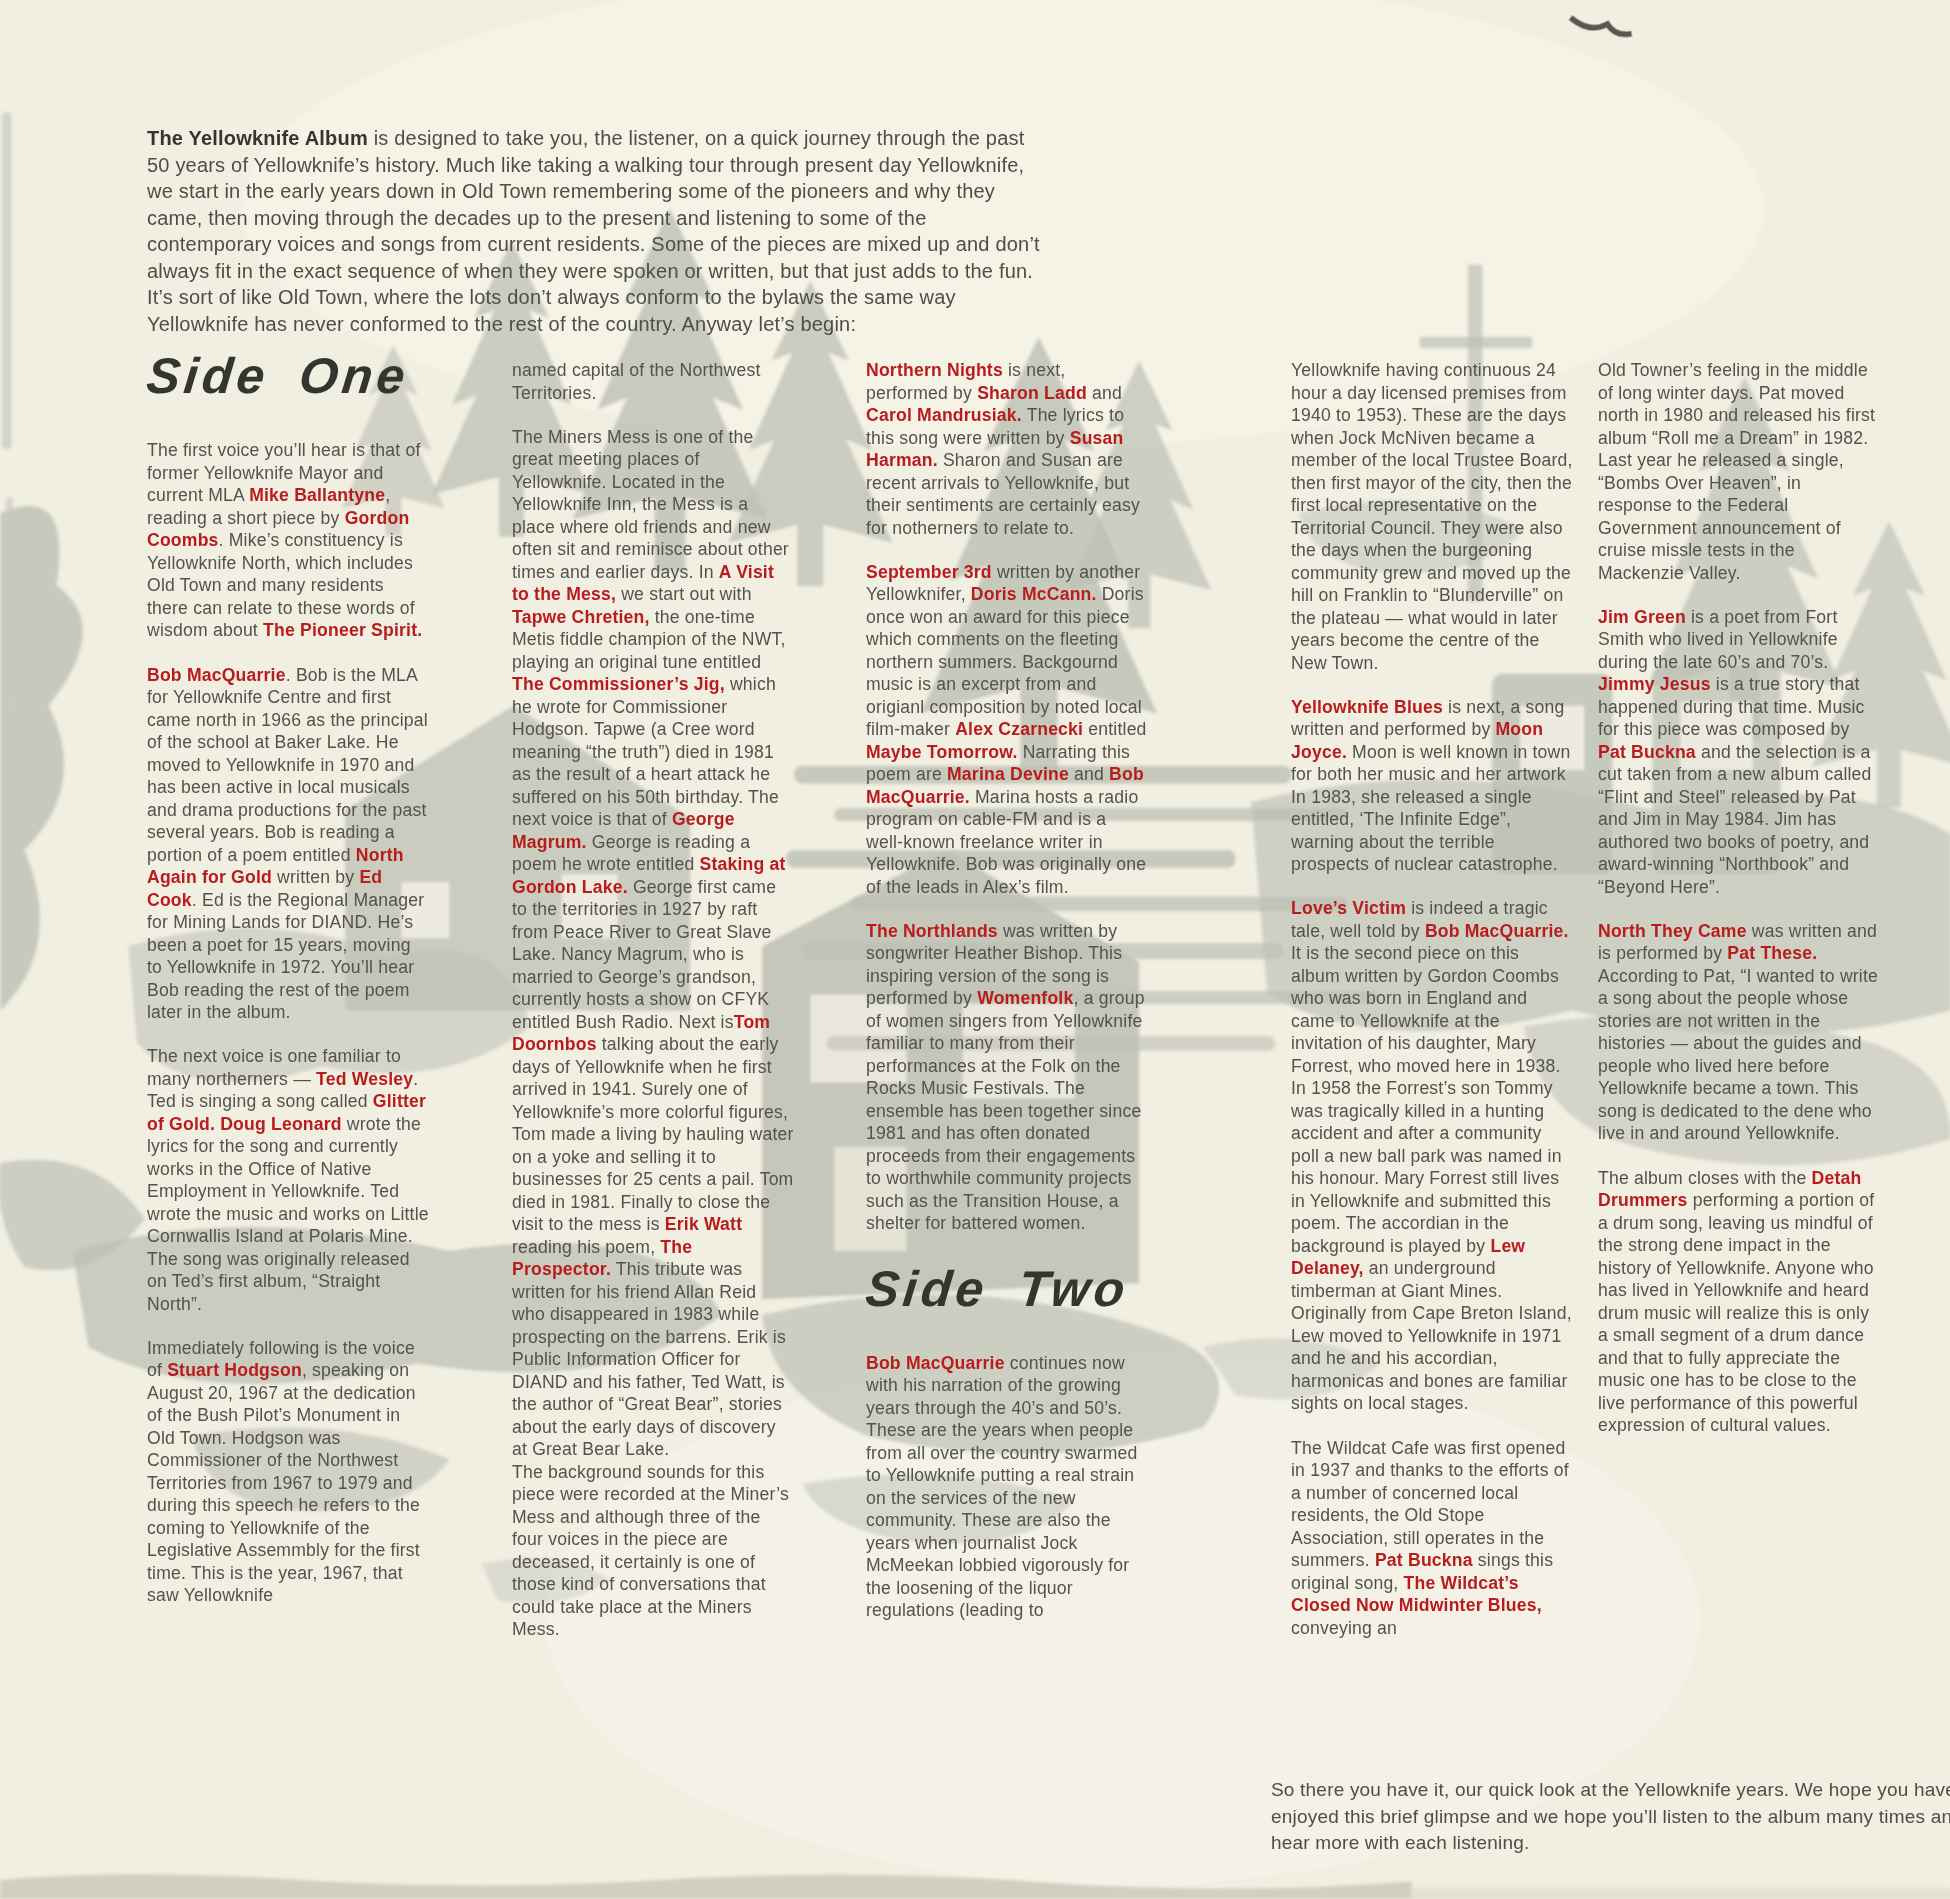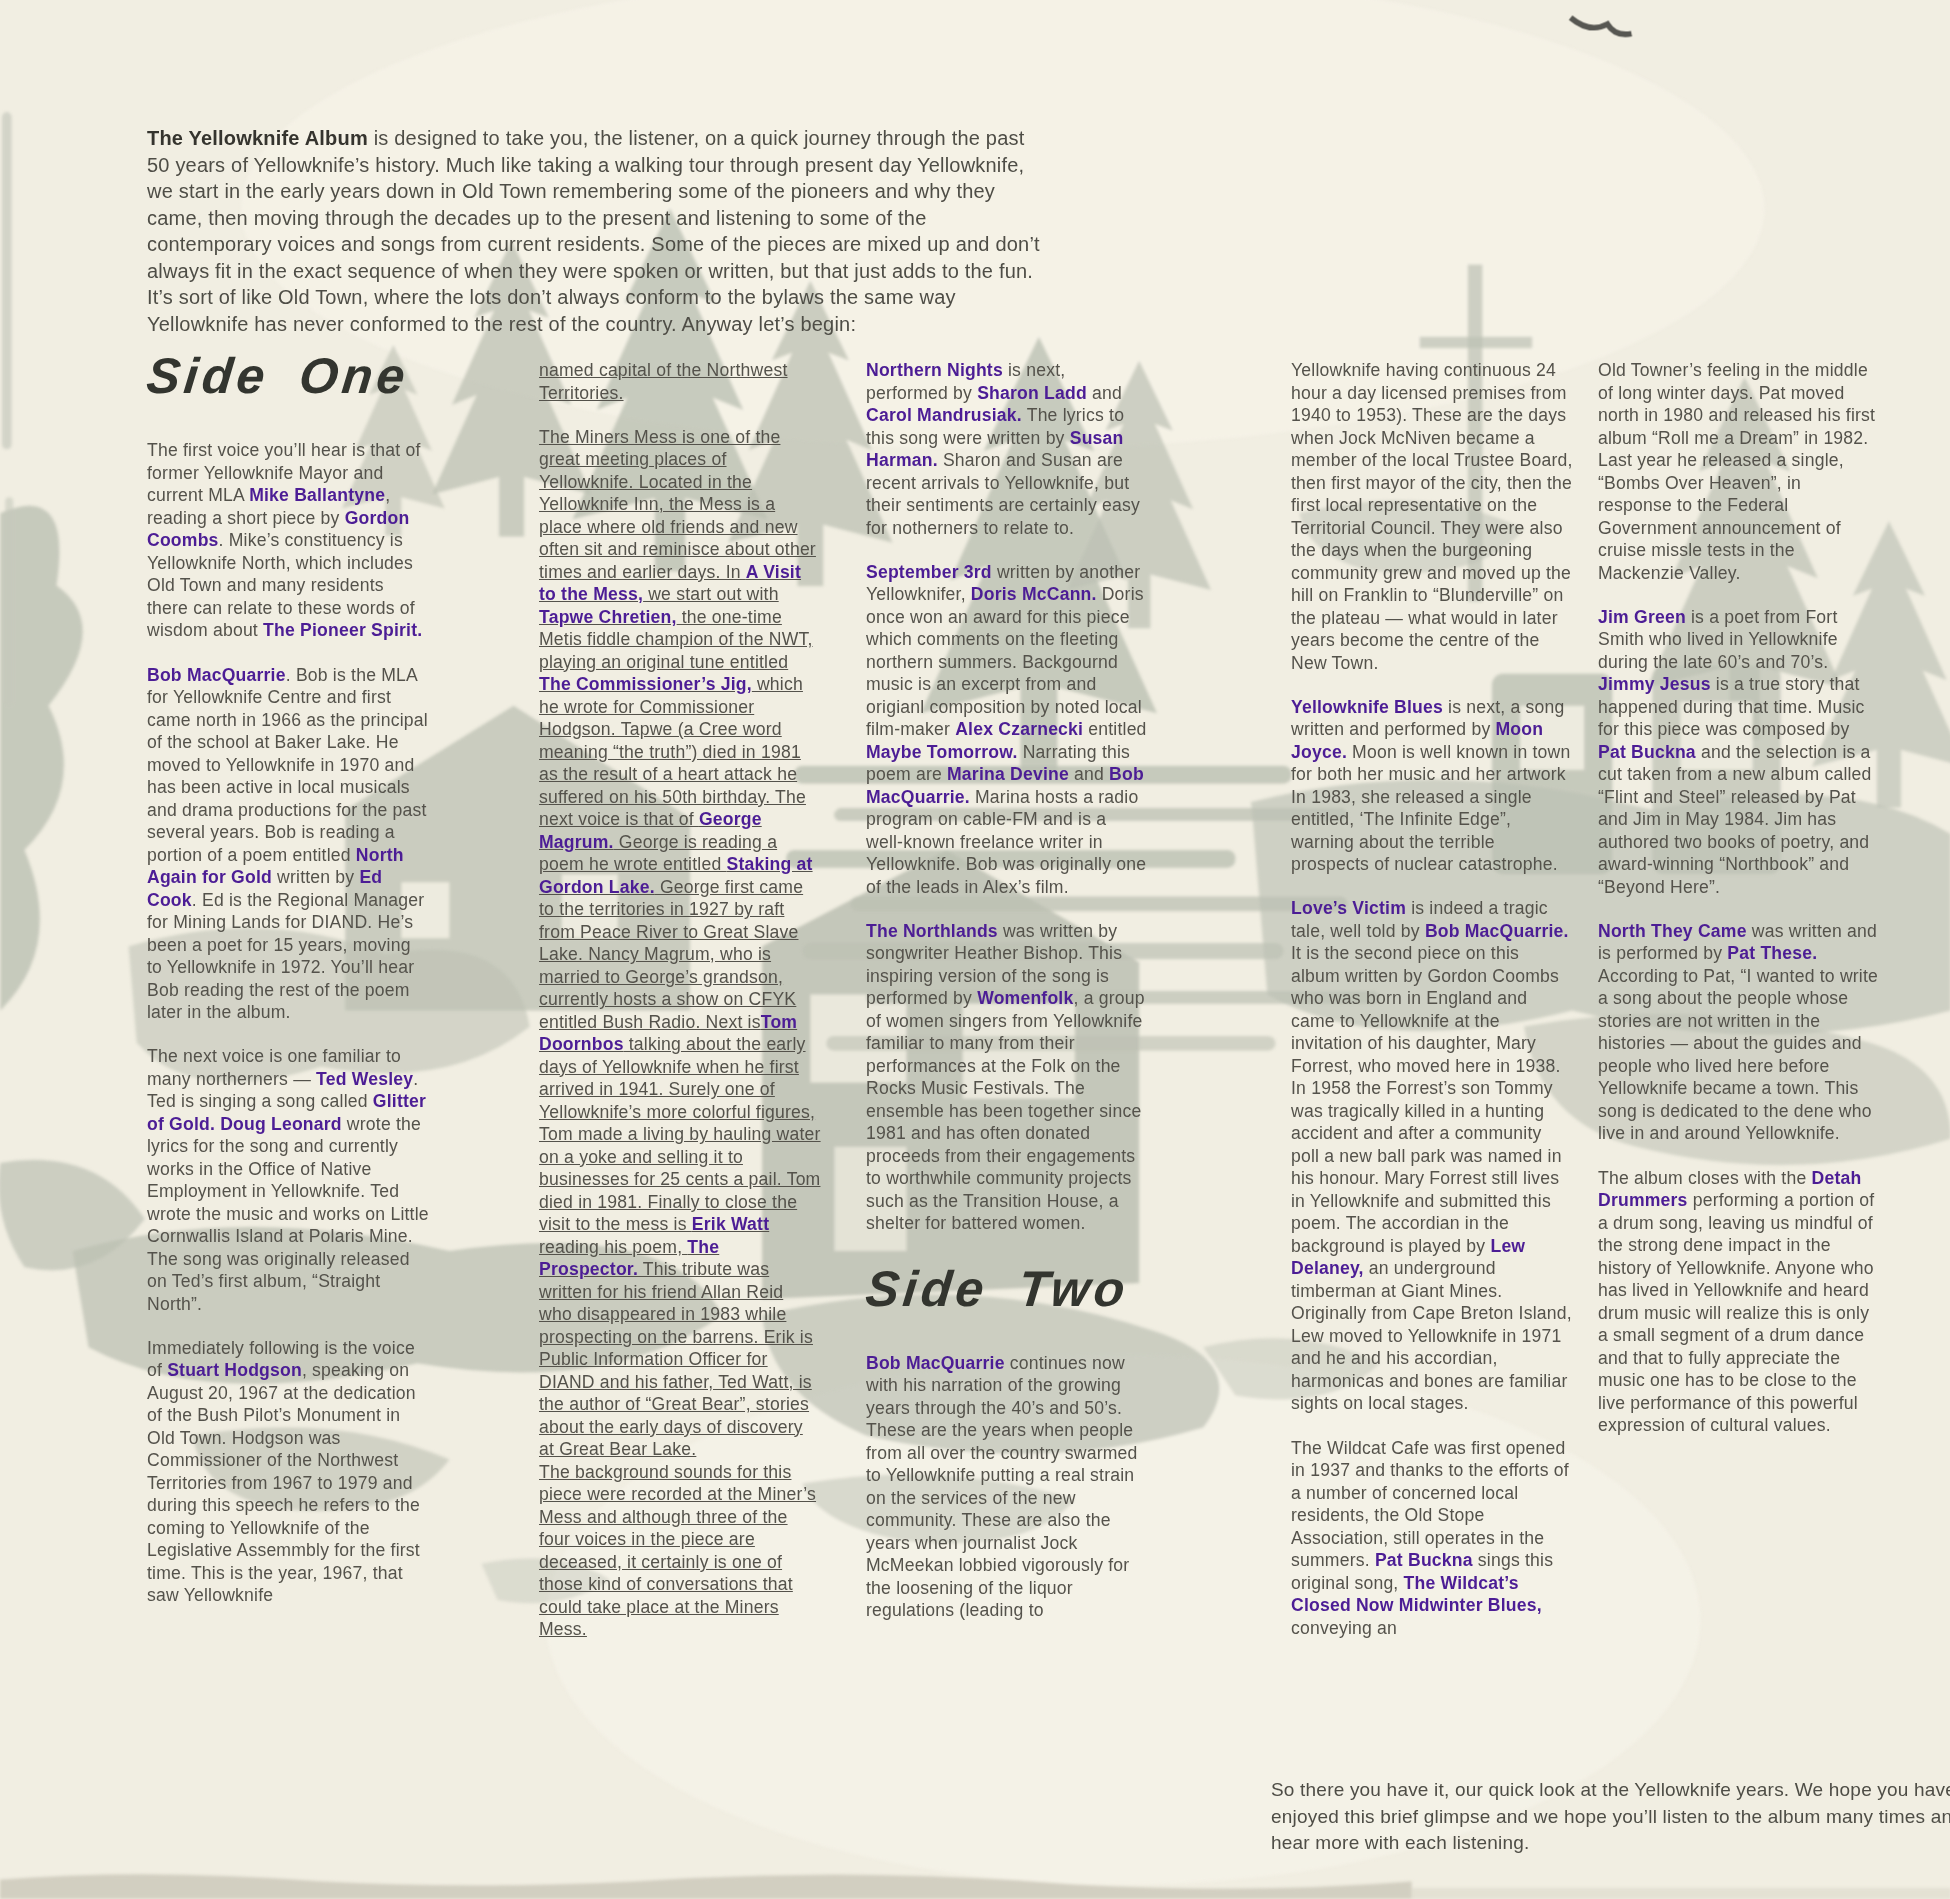--- a/index.html
+++ b/index.html
@@ -20,24 +20,24 @@
     color:#4e4d46;margin:0;
   }
   .intro strong{color:#35342e;font-weight:700;}
 
   .col{
     position:absolute;top:359px;width:282px;
     font-size:17.6px;line-height:22.5px;letter-spacing:0.2px;
     color:#54524b;
   }
   .col p{margin:0 0 21.7px 0;}
-  .col strong{color:#4c1d95;font-weight:700;}
+  .col strong{color:#b91c1c;font-weight:700;}
 
   .col-1{left:147px;}
-  .col-2{left:539px;text-decoration:underline;}
+  .col-2{left:512px;}
   .col-3{left:866px;}
   .col-4{left:1291px;}
   .col-5{left:1598px;}
 
   h2.side-heading{
     font-style:italic;font-weight:700;
     font-size:50px;line-height:55px;
     letter-spacing:4px;word-spacing:13px;
     color:#33352f;
     margin:0 0 35px -3.2px;

